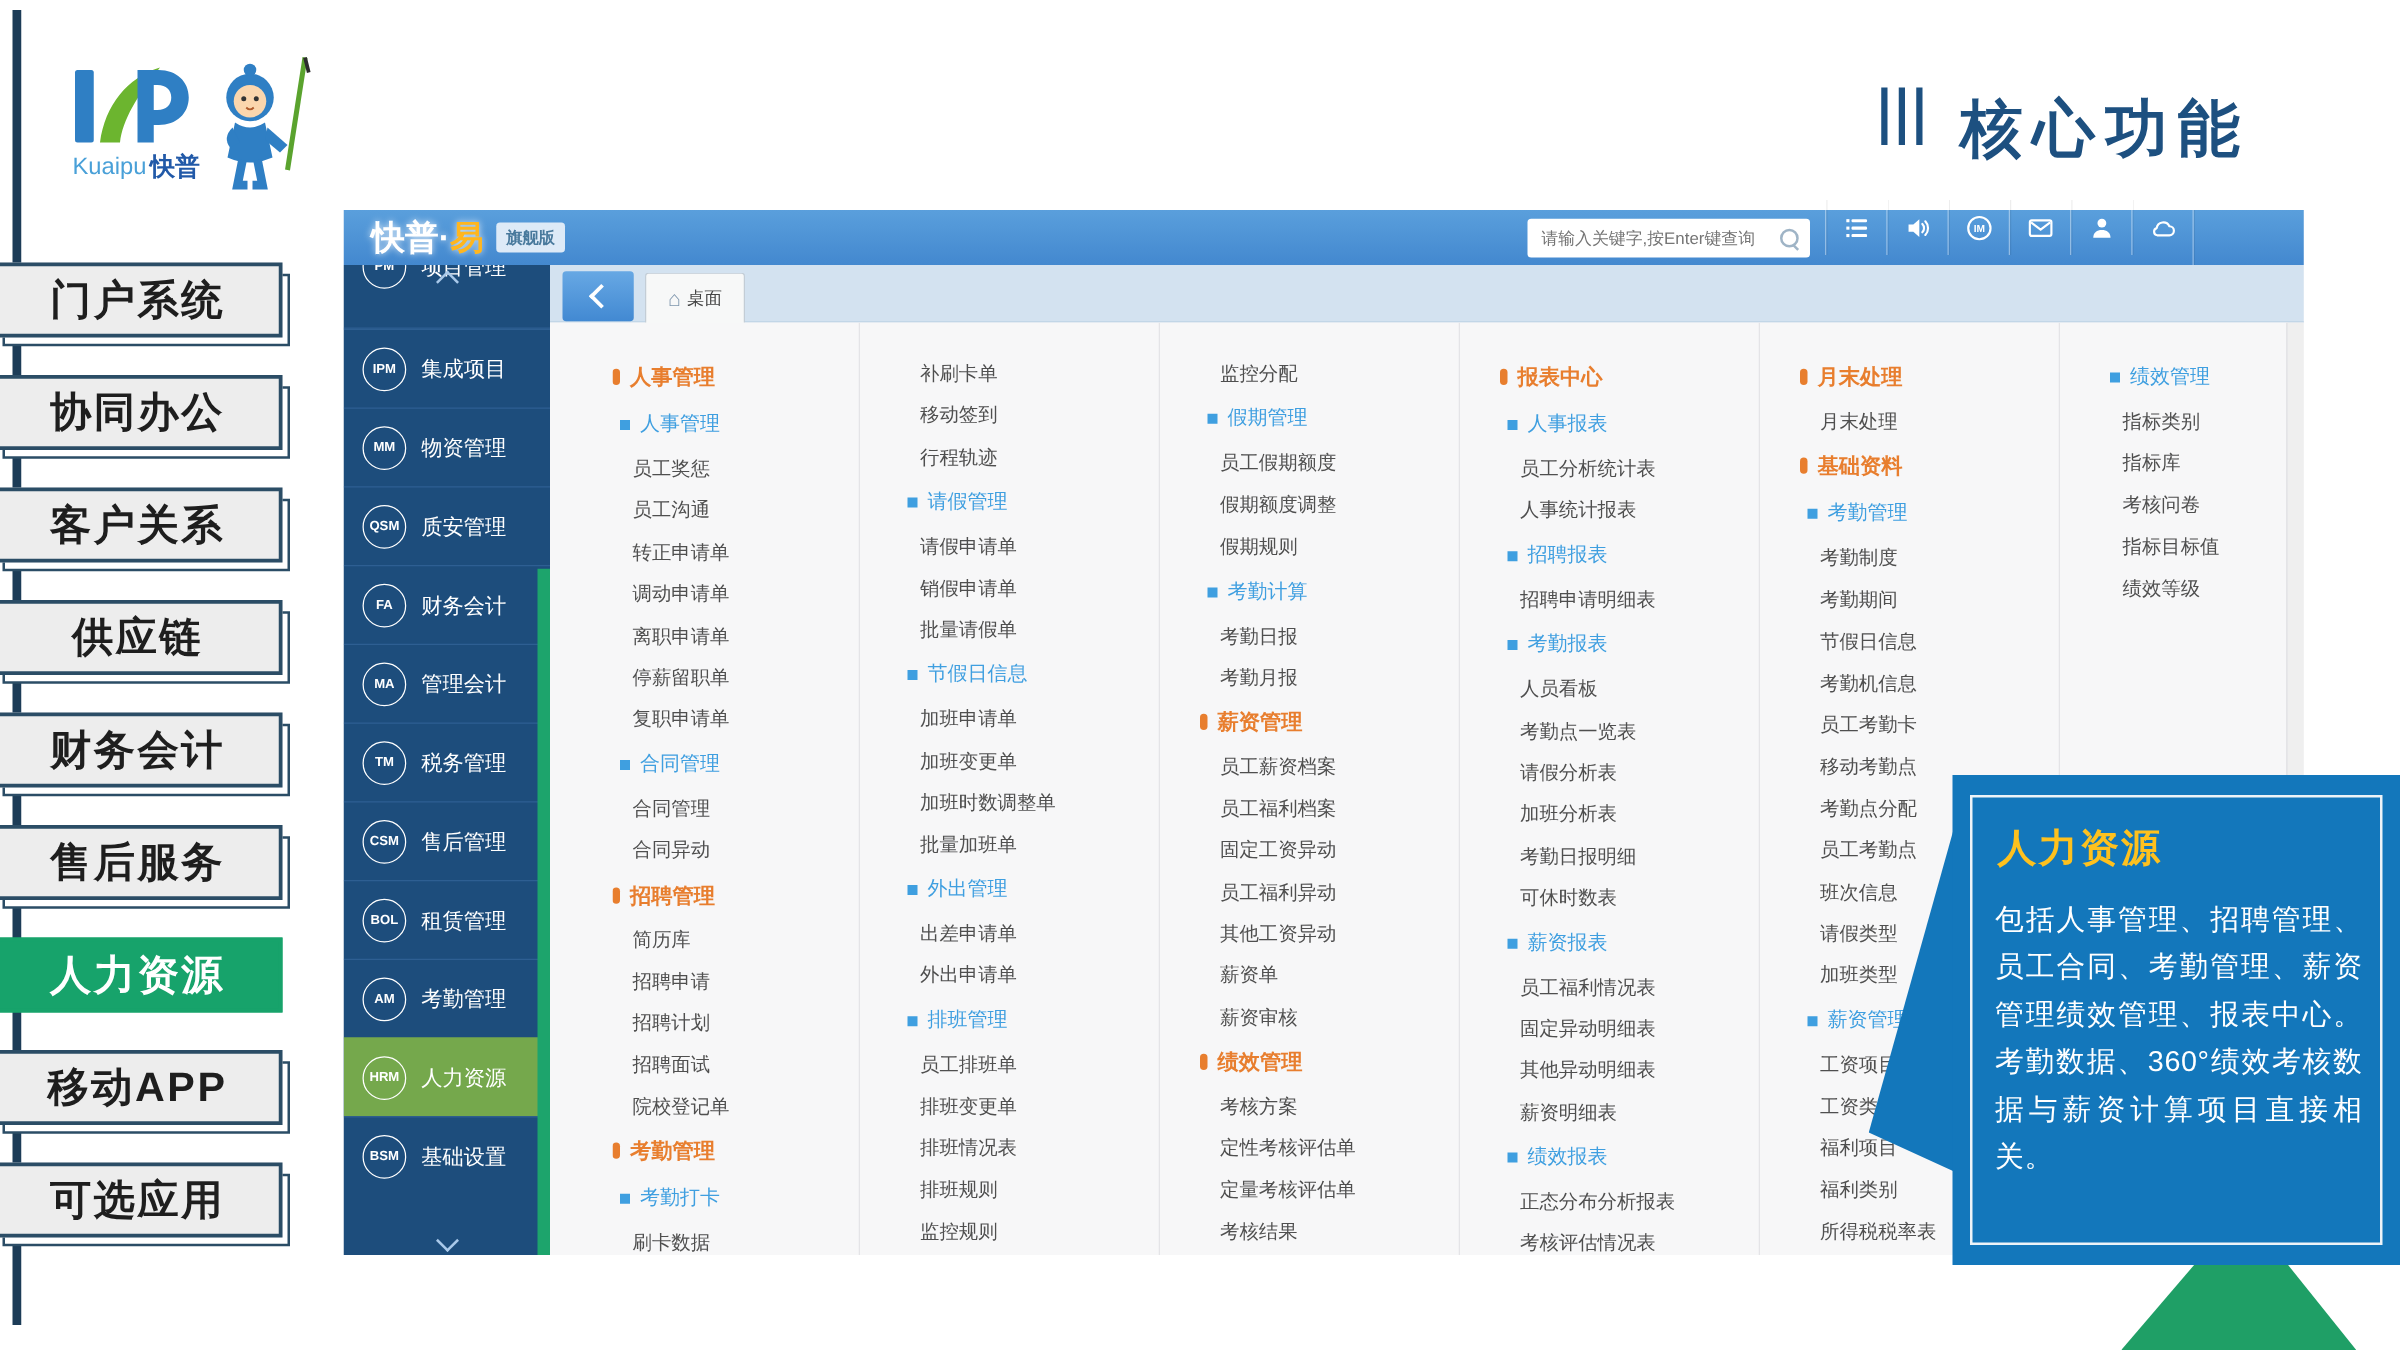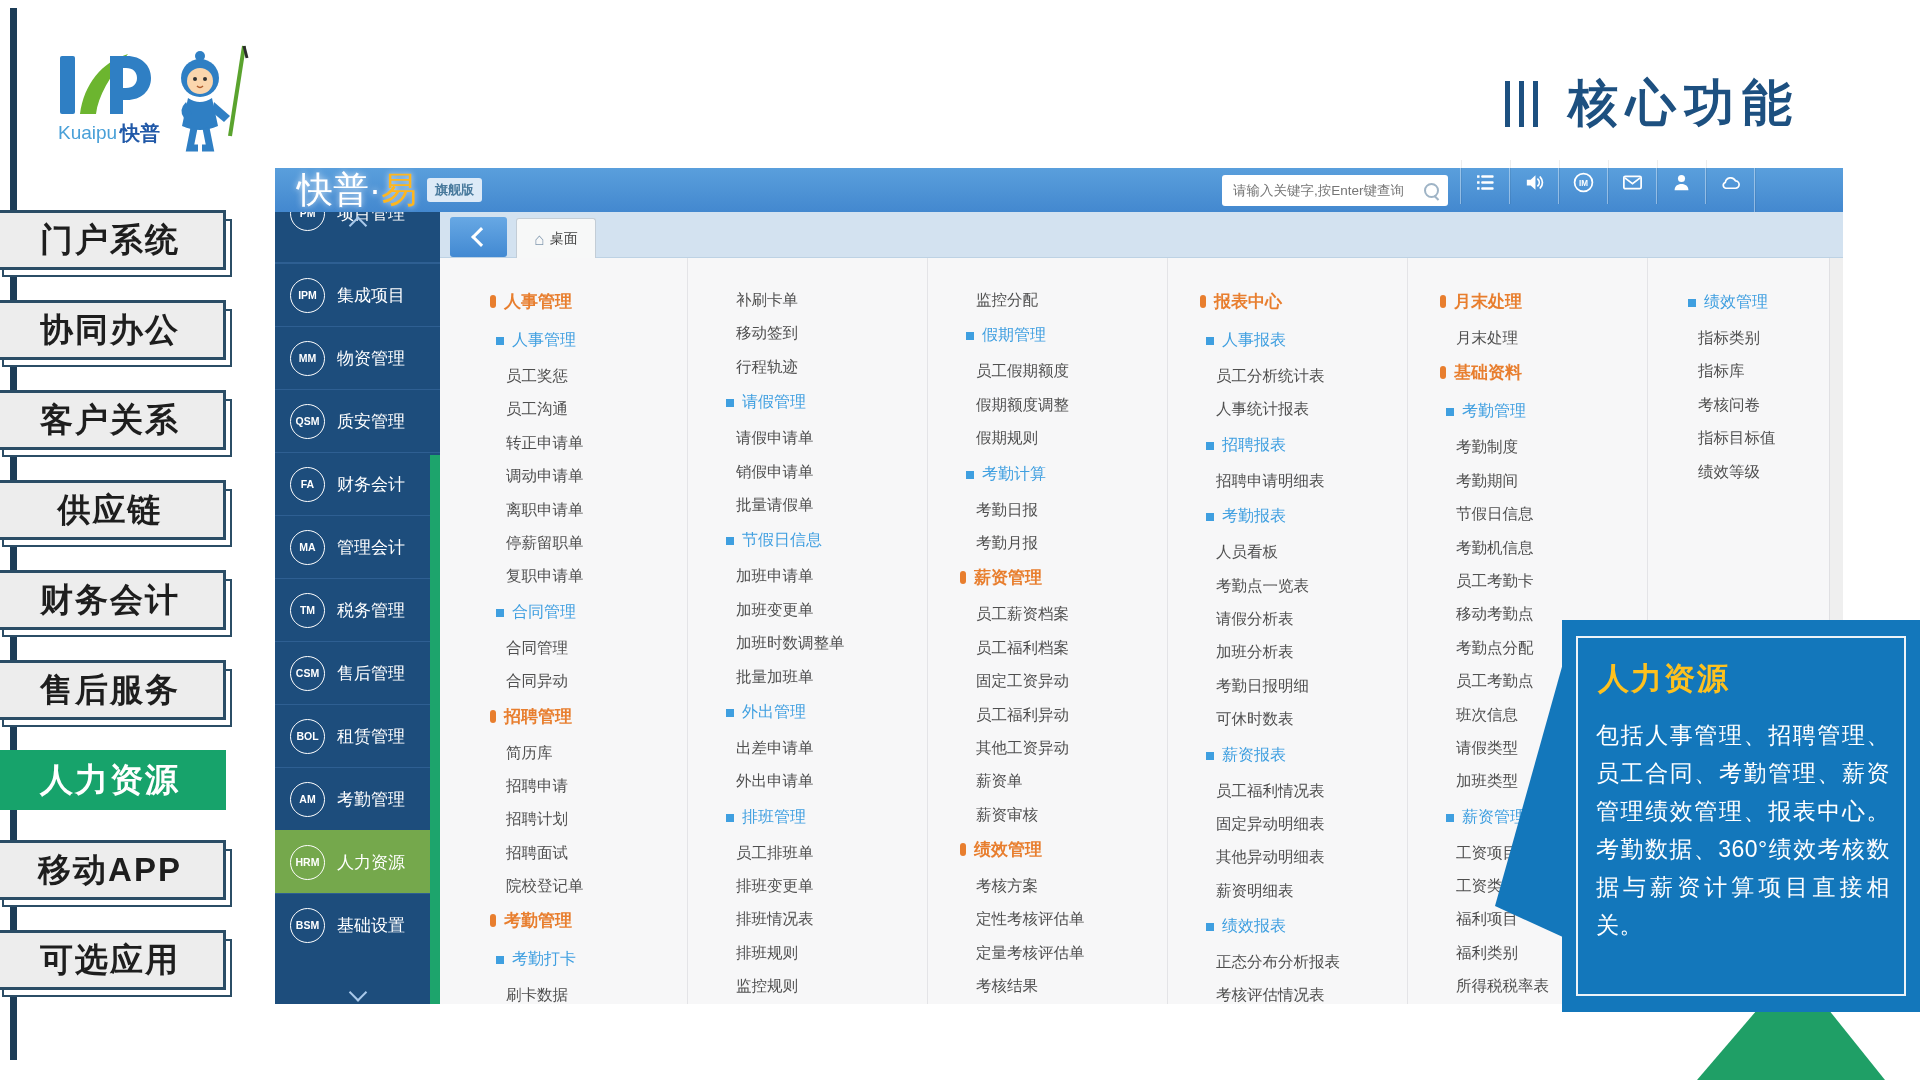--- a/index.html
+++ b/index.html
@@ -10,31 +10,31 @@
   .vline{position:absolute;left:10px;top:8px;width:7px;height:1052px;background:#1c3c57;}
   .logo-wrap{position:absolute;left:48px;top:44px;width:230px;height:110px;}
 
   .left-menu{position:absolute;left:-6px;top:210px;display:flex;flex-direction:column;gap:30px;z-index:4;}
   .lm-btn{width:232px;height:60px;background:#ededed;border:3px solid #2b4d66;box-sizing:border-box;
           display:flex;align-items:center;justify-content:center;font-size:33px;font-weight:bold;color:#1e1e1e;
           letter-spacing:2px;box-shadow:7px 8px 0 -3px #ffffff,7px 8px 0 -1px #2b4d66;cursor:pointer;}
   .lm-btn.active{background:#17a36b;border-color:#17a36b;color:#fff;box-shadow:none;}
 
   
-  .title-row{position:absolute;left:1505px;top:70px;display:flex;align-items:center;gap:30px;}
+  .title-row{position:absolute;left:1505px;top:70px;display:flex;align-items:flex-start;gap:30px;}
   .bars{display:flex;gap:9px;}
   .bars i{width:5px;height:46px;background:#1d5080;display:block;}
   .page-title{font-size:50px;font-weight:bold;color:#1d5080;margin:0;letter-spacing:8px;}
 
   
   .app{position:absolute;left:275px;top:168px;width:1568px;height:836px;background:#f7f7f8;z-index:2;}
 
   .app-header{position:absolute;top:0;left:0;right:0;height:44px;background:linear-gradient(#5a9fdc,#4388cf);
               display:flex;align-items:center;}
-  .brand{margin-left:22px;font-size:36px;font-weight:normal;color:#fff;text-shadow:0 0 6px rgba(255,255,255,.8);white-space:nowrap;}
+  .brand{margin-left:22px;font-size:27px;font-weight:bold;color:#fff;text-shadow:0 0 6px rgba(255,255,255,.8);white-space:nowrap;}
   .brand .yi{color:#ffb61e;}
   .edition{margin-left:10px;background:#ddeaf7;color:#48799c;font-size:13px;font-weight:bold;
            padding:3px 8px;border-radius:3px;}
   .slogan{margin-left:46px;color:#fff;font-size:21px;font-style:italic;letter-spacing:3px;
           font-family:"DejaVu Serif",serif;white-space:nowrap;}
   .hdr-right{position:absolute;right:0;top:0;height:44px;display:flex;align-items:center;}
   .search{width:226px;height:31px;background:#fff;border-radius:3px;display:flex;align-items:center;
           padding:0 9px;margin-right:12px;box-sizing:border-box;}
   .search input{border:none;outline:none;flex:1;font-size:13.5px;color:#666;background:transparent;min-width:0;}
   .mag{width:11px;height:11px;border:2px solid #9fb4c6;border-radius:50%;position:relative;flex:none;}

